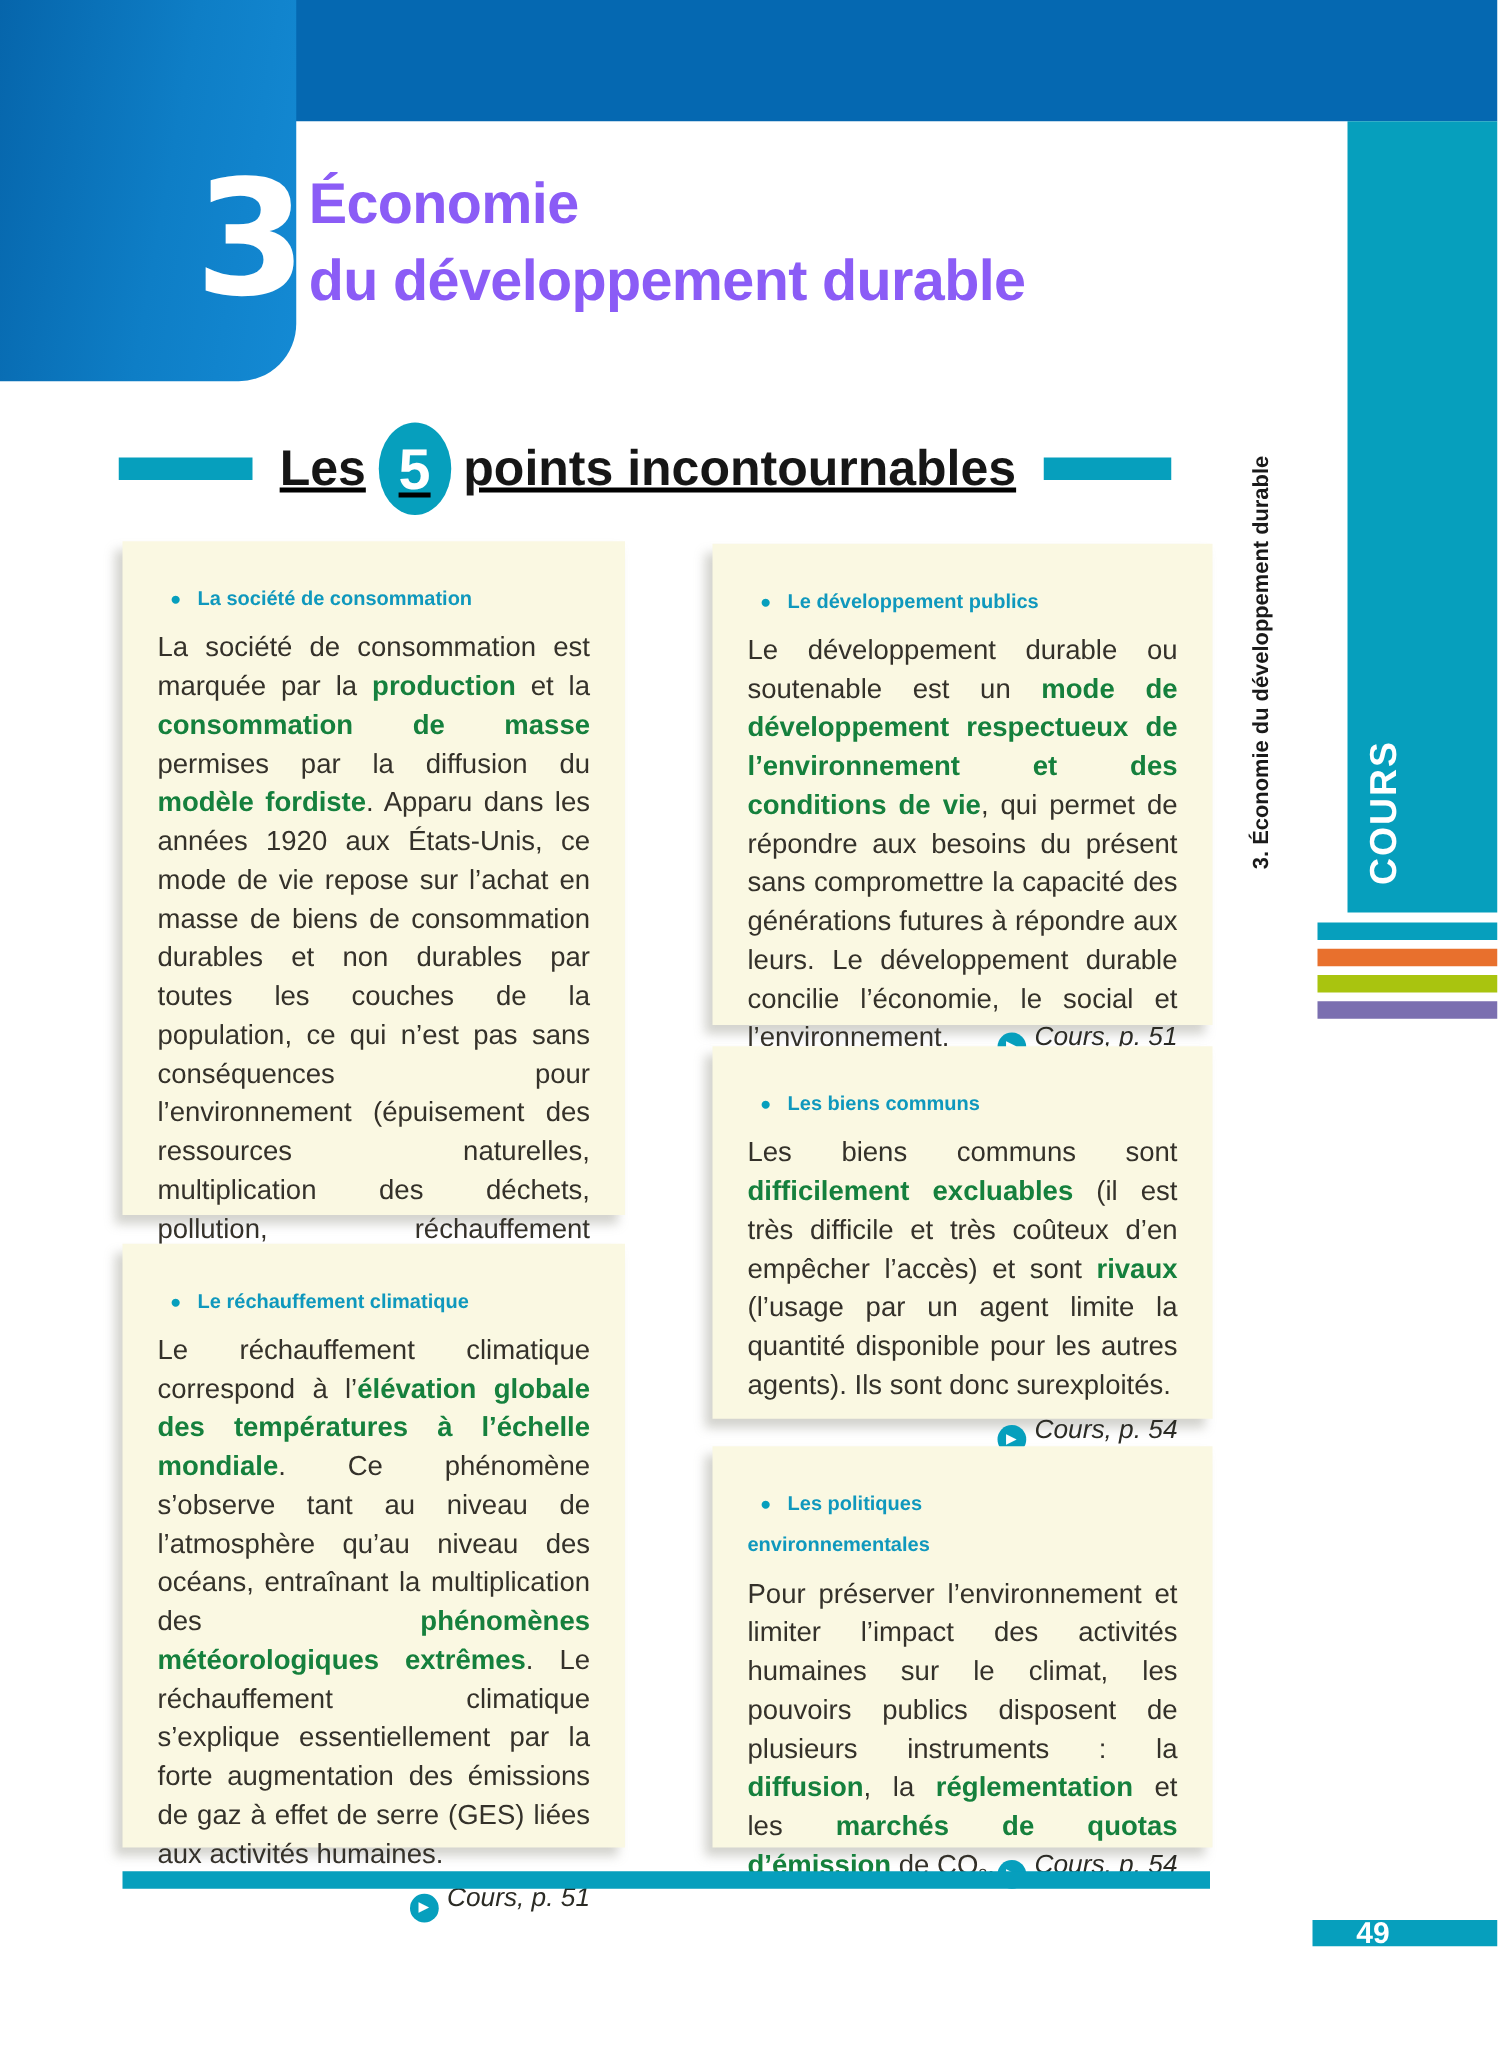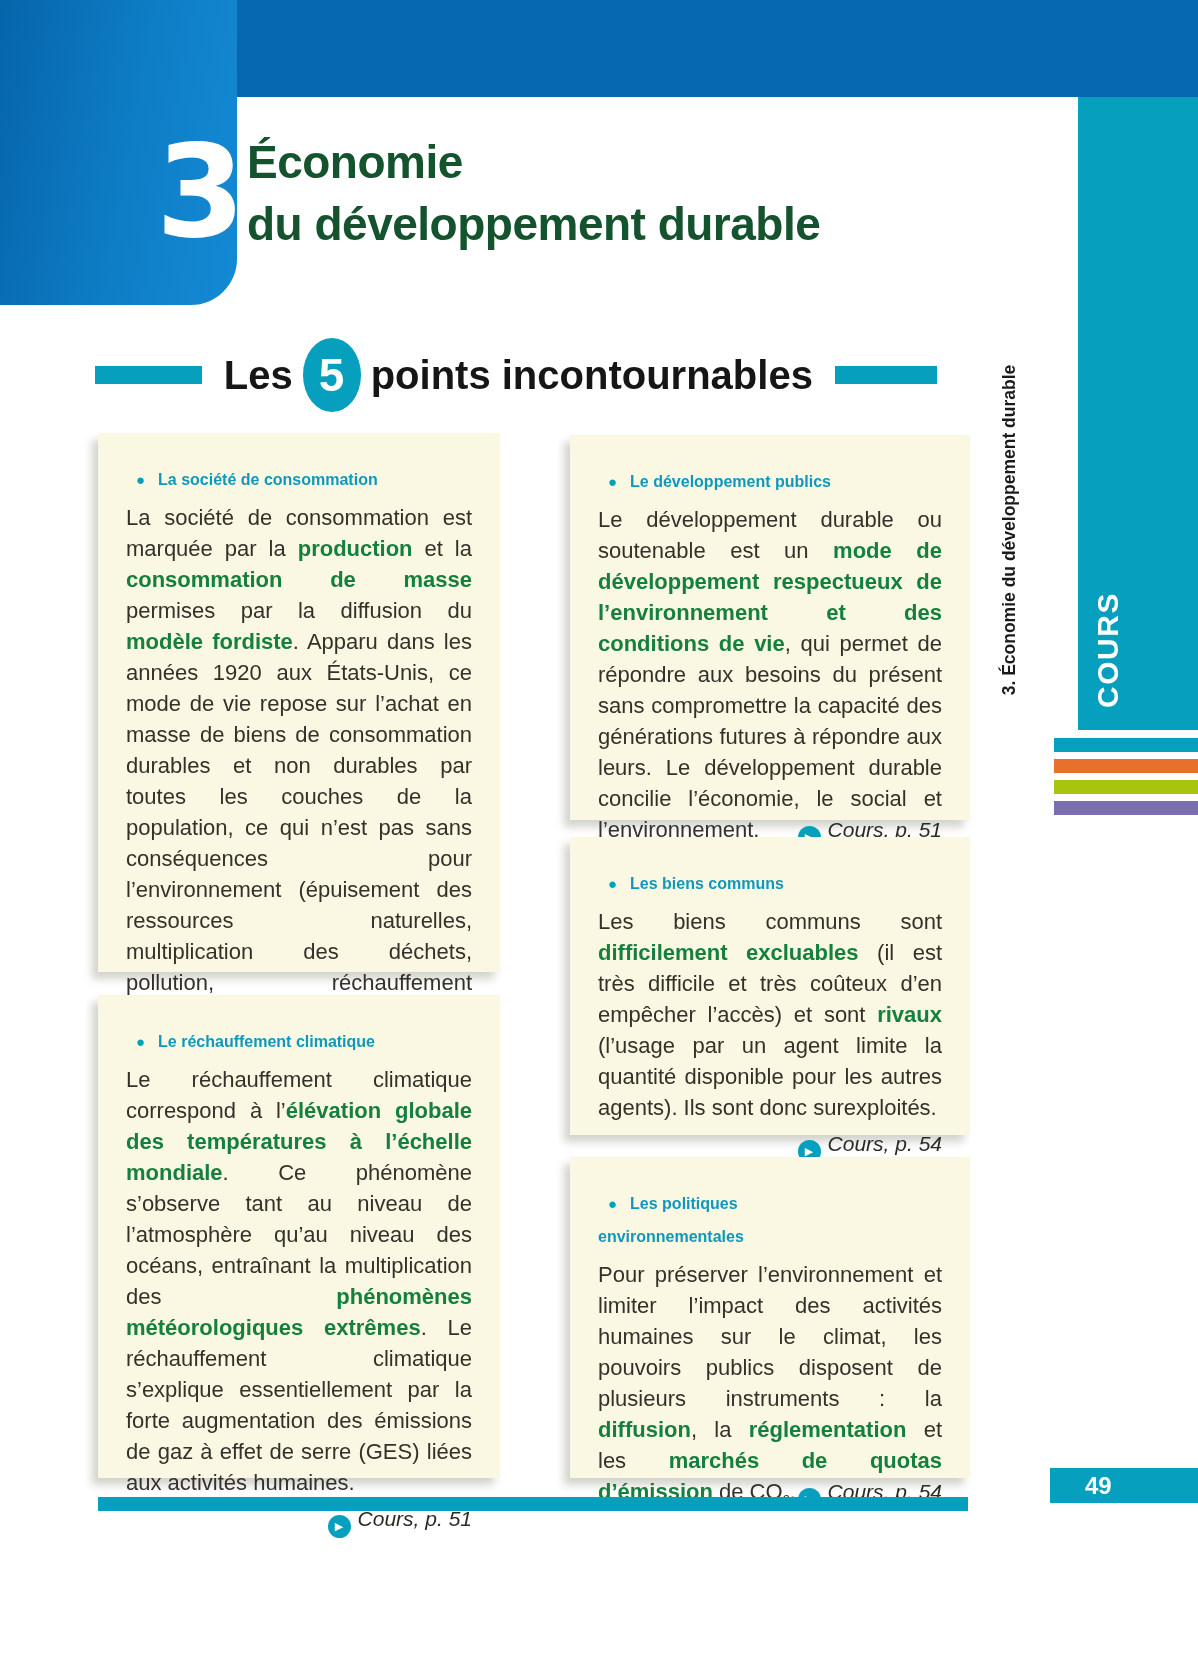--- a/index.html
+++ b/index.html
@@ -19,27 +19,27 @@
     background:linear-gradient(100deg,#0665ab 0%,#0e7ec6 55%,#148ad4 100%);
     border-radius:0 0 46px 0;
   }
   .chapter-number{
     position:absolute;left:156px;top:128px;width:84px;
     color:#ffffff;font-size:128px;font-weight:700;line-height:1;text-align:center;
     font-family:"DejaVu Sans","Liberation Sans",sans-serif;
   }
   .chapter-title{
     position:absolute;left:247px;top:131px;
-    color:#14532d;font-size:46px;font-weight:700;line-height:62px;letter-spacing:-0.5px;
+    color:#8b5cf6;font-size:46px;font-weight:700;line-height:62px;letter-spacing:-0.5px;
   }
 
   
   .points-heading{
     position:absolute;left:95px;top:335px;width:842px;height:80px;
-    display:flex;align-items:center;justify-content:center;gap:12px;
+    display:flex;align-items:center;justify-content:center;gap:12px;text-decoration:underline;
   }
   .rule{height:18px;background:#069fbd;}
   .rule.left{width:116px;margin-right:10px;}
   .rule.right{width:111px;margin-left:10px;}
   .points-word{font-size:40px;font-weight:700;color:#161616;white-space:nowrap;}
   .points-badge{
     width:58px;height:74px;border-radius:50%;background:#069fbd;flex:0 0 auto;
     display:flex;align-items:center;justify-content:center;
     color:#fff;font-size:46px;font-weight:700;margin:0 -2px;
   }
@@ -83,21 +83,21 @@
   .cours-tab-label{
     position:absolute;left:30px;top:553px;
     transform:translate(-50%,-50%) rotate(-90deg);
     color:#ffffff;font-size:30px;font-weight:700;letter-spacing:1.5px;white-space:nowrap;
   }
   .side-bar{position:absolute;left:1054px;width:144px;height:14px;}
 
   
   .footer-rule{position:absolute;left:98px;top:1497px;width:870px;height:14px;background:#069fbd;}
   .page-number-badge{
-    position:absolute;left:1050px;top:1468px;width:148px;height:35px;background:#069fbd;
+    position:absolute;left:1050px;top:1536px;width:148px;height:21px;background:#069fbd;
     display:flex;align-items:center;
     color:#fff;font-size:24px;font-weight:700;padding-left:35px;box-sizing:border-box;
   }
 </style>
 </head>
 <body>
 
 <div class="page">
 
   <div class="top-band"></div>

